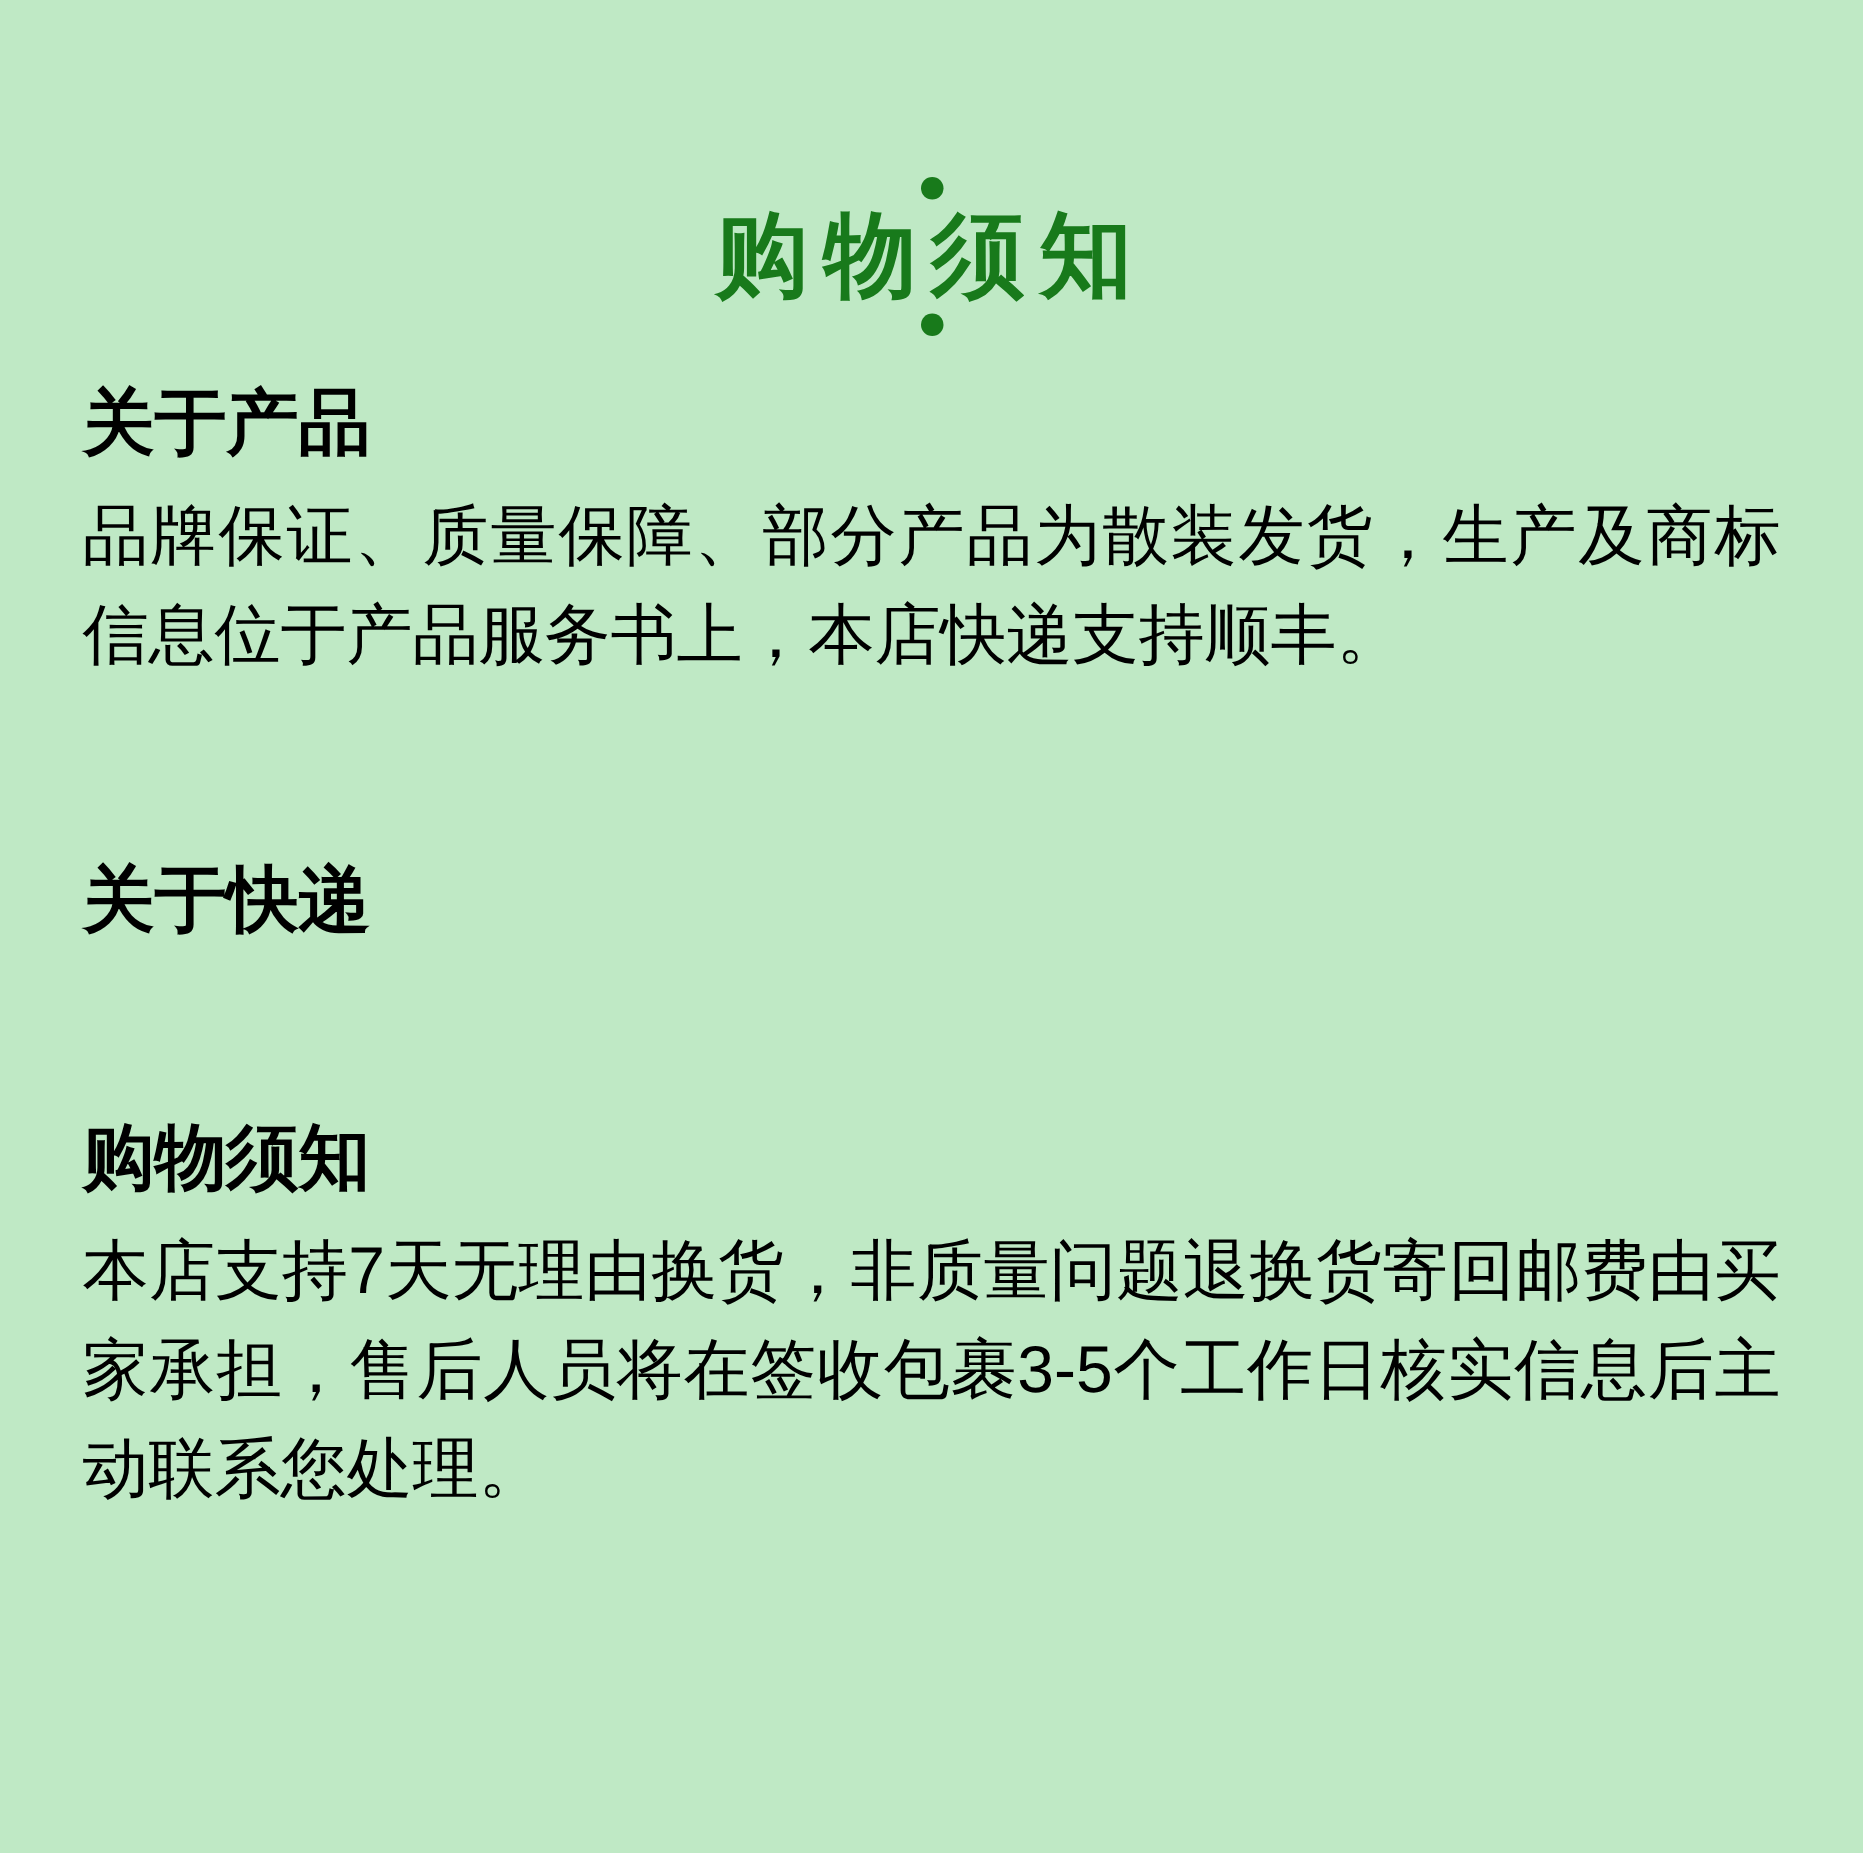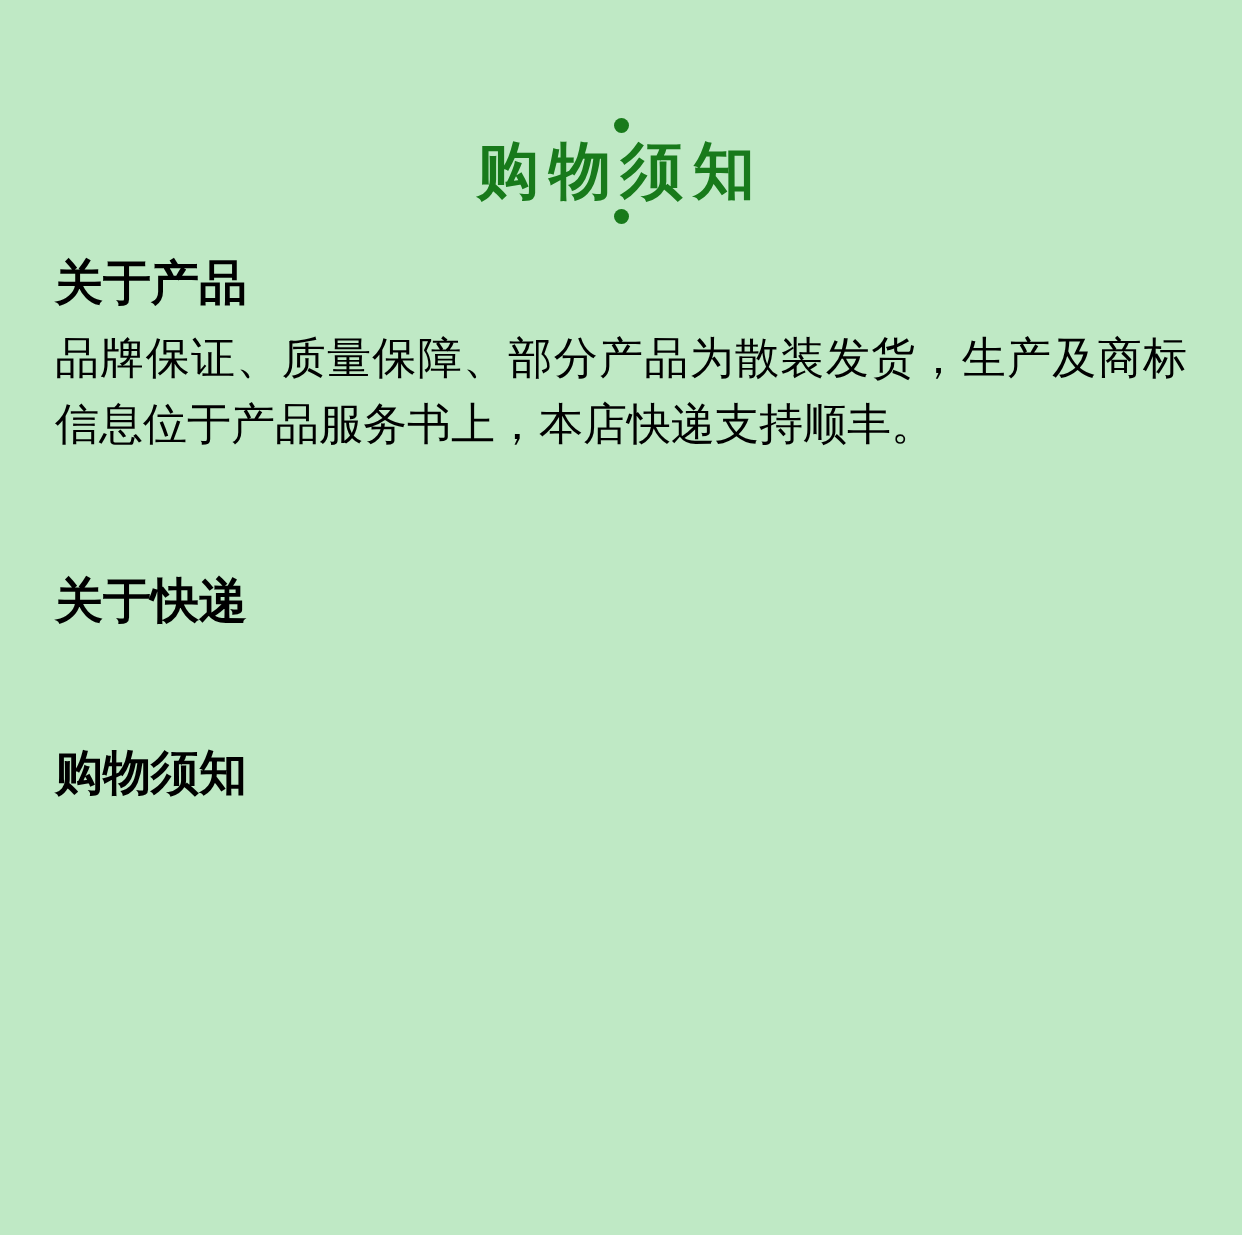--- a/index.html
+++ b/index.html
@@ -97,15 +97,16 @@
     <h2 class="section-heading">关于产品</h2>
     <p class="section-body">品牌保证、质量保障、部分产品为散装发货，生产及商标信息位于产品服务书上，本店快递支持顺丰。</p>
   </section>
 
   <section class="notice-section">
     <h2 class="section-heading">关于快递</h2>
   </section>
 
   <section class="notice-section">
     <h2 class="section-heading">购物须知</h2>
+    <p class="section-body">本店支持7天无理由换货，非质量问题退换货寄回邮费由买家承担，售后人员将在签收包裹3-5个工作日核实信息后主动联系您处理。</p>
   </section>
 
 </div>
 
 </body></html>

